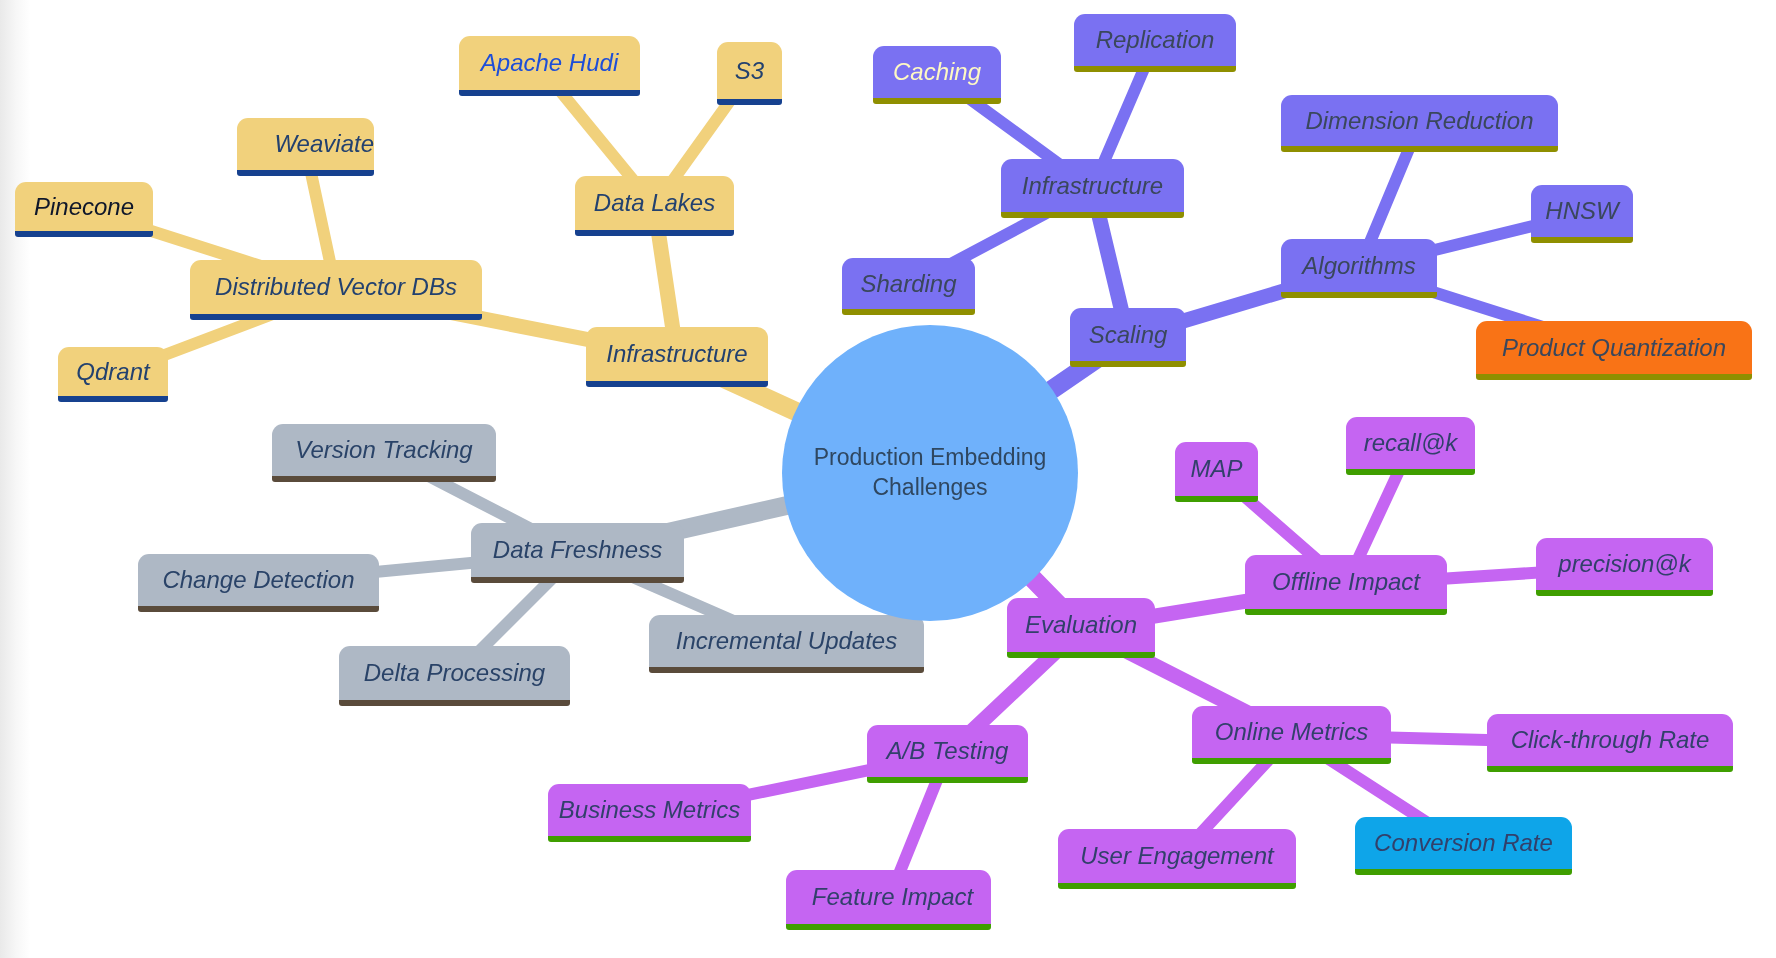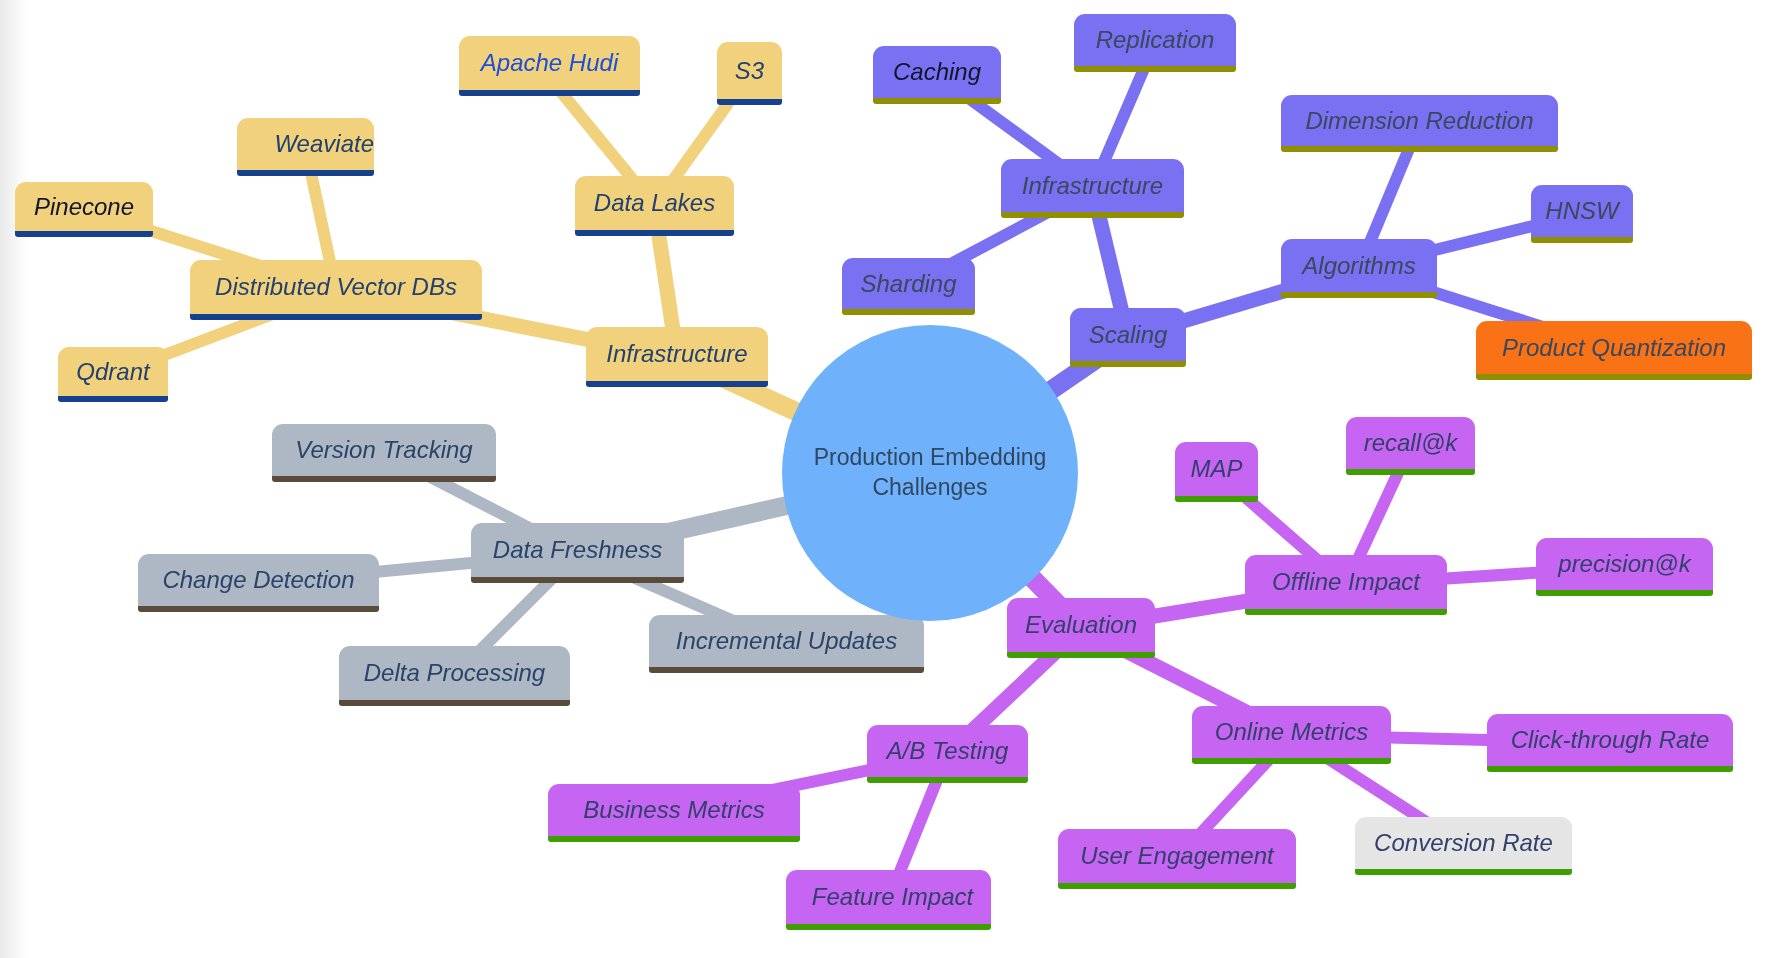--- a/index.html
+++ b/index.html
@@ -97,21 +97,21 @@
       </div>
       <div class="node" style="left: 190px; top: 260px; width: 292px; height: 60px; background: rgb(241, 209, 124); border-bottom: 6px solid rgb(22, 65, 143); color: rgb(35, 65, 111);">
         <span>Distributed Vector DBs</span>
       </div>
       <div class="node" style="left: 58px; top: 347px; width: 110px; height: 55px; background: rgb(241, 209, 124); border-bottom: 6px solid rgb(22, 65, 143); color: rgb(35, 65, 111);">
         <span>Qdrant</span>
       </div>
       <div class="node" style="left: 586px; top: 327px; width: 182px; height: 60px; background: rgb(241, 209, 124); border-bottom: 6px solid rgb(22, 65, 143); color: rgb(35, 65, 111);">
         <span>Infrastructure</span>
       </div>
-      <div class="node" style="left: 873px; top: 46px; width: 128px; height: 58px; background: rgb(122, 113, 242); border-bottom: 6px solid rgb(143, 143, 0); color: #0f172a;">
+      <div class="node" style="left: 873px; top: 46px; width: 128px; height: 58px; background: rgb(122, 113, 242); border-bottom: 6px solid rgb(143, 143, 0); color: #fef9c3;">
         <span>Caching</span>
       </div>
       <div class="node" style="left: 1074px; top: 14px; width: 162px; height: 58px; background: rgb(122, 113, 242); border-bottom: 6px solid rgb(143, 143, 0); color: rgb(58, 71, 92);">
         <span>Replication</span>
       </div>
       <div class="node" style="left: 1281px; top: 95px; width: 277px; height: 57px; background: rgb(122, 113, 242); border-bottom: 6px solid rgb(143, 143, 0); color: rgb(58, 71, 92);">
         <span>Dimension Reduction</span>
       </div>
       <div class="node" style="left: 1531px; top: 185px; width: 102px; height: 58px; background: rgb(122, 113, 242); border-bottom: 6px solid rgb(143, 143, 0); color: rgb(58, 71, 92);">
         <span>HNSW</span>
@@ -163,27 +163,27 @@
       </div>
       <div class="node" style="left: 1192px; top: 706px; width: 199px; height: 58px; background: rgb(197, 101, 242); border-bottom: 6px solid rgb(63, 158, 0); color: rgb(50, 64, 107);">
         <span>Online Metrics</span>
       </div>
       <div class="node" style="left: 1487px; top: 714px; width: 246px; height: 58px; background: rgb(197, 101, 242); border-bottom: 6px solid rgb(63, 158, 0); color: rgb(50, 64, 107);">
         <span>Click-through Rate</span>
       </div>
       <div class="node" style="left: 867px; top: 725px; width: 161px; height: 58px; background: rgb(197, 101, 242); border-bottom: 6px solid rgb(63, 158, 0); color: rgb(50, 64, 107);">
         <span>A/B Testing</span>
       </div>
-      <div class="node" style="left: 548px; top: 784px; width: 252px; height: 58px; background: rgb(197, 101, 242); border-bottom: 6px solid rgb(63, 158, 0); color: rgb(50, 64, 107);">
+      <div class="node" style="left: 548px; top: 784px; width: 203px; height: 58px; background: rgb(197, 101, 242); border-bottom: 6px solid rgb(63, 158, 0); color: rgb(50, 64, 107);">
         <span>Business Metrics</span>
       </div>
       <div class="node" style="left: 1058px; top: 829px; width: 238px; height: 60px; background: rgb(197, 101, 242); border-bottom: 6px solid rgb(63, 158, 0); color: rgb(50, 64, 107);">
         <span>User Engagement</span>
       </div>
-      <div class="node" style="left: 1355px; top: 817px; width: 217px; height: 58px; background: #e5e5e5; border-bottom: 6px solid rgb(63, 158, 0); color: rgb(50, 64, 107);">
+      <div class="node" style="left: 1355px; top: 817px; width: 217px; height: 58px; background: #0ea5e9; border-bottom: 6px solid rgb(63, 158, 0); color: rgb(50, 64, 107);">
         <span>Conversion Rate</span>
       </div>
       <div class="node" style="left: 786px; top: 870px; width: 205px; height: 60px; background: rgb(197, 101, 242); border-bottom: 6px solid rgb(63, 158, 0); color: rgb(50, 64, 107); padding-left: 8px;">
         <span>Feature Impact</span>
       </div>
       <div class="center-circle" style="left: 782px; top: 325px; width: 296px; height: 296px; background: rgb(111, 177, 251); color: rgb(47, 71, 96);">
         <span>Production Embedding Challenges</span>
       </div>
     </div>
 </div>

